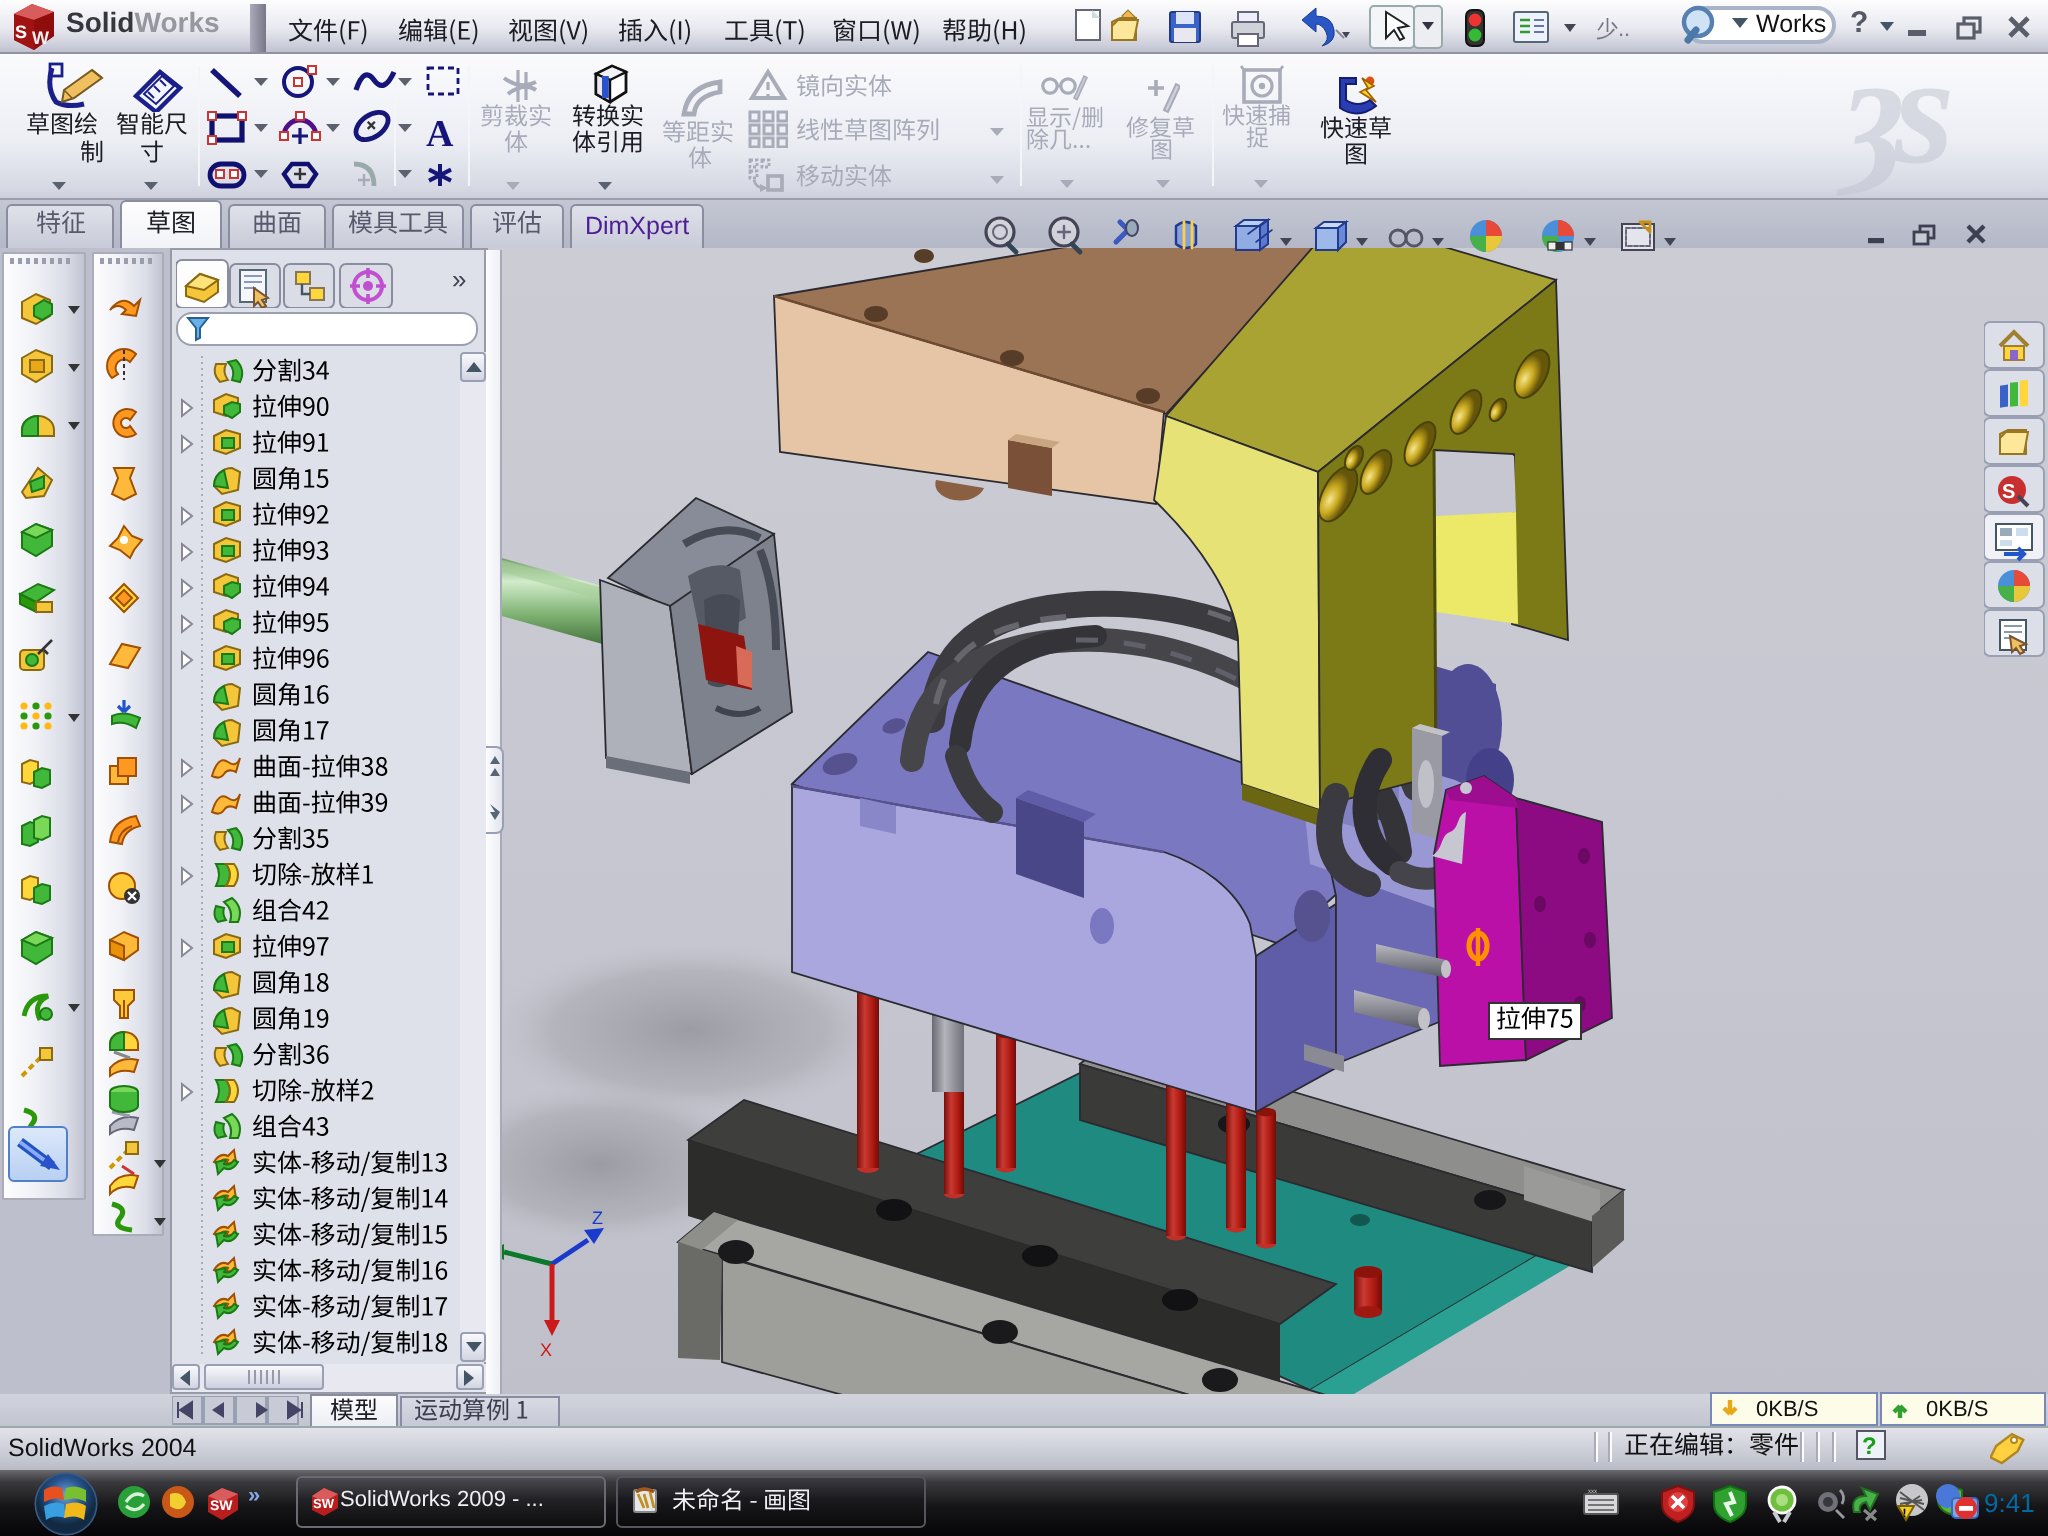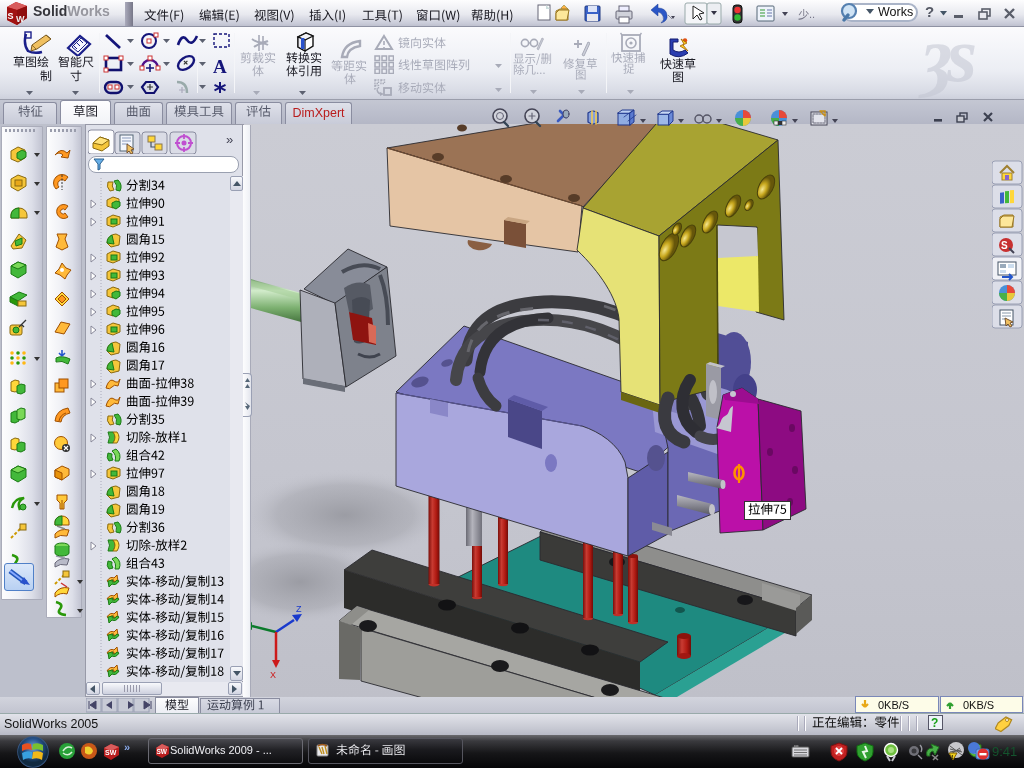--- a/index.html
+++ b/index.html
@@ -405,21 +405,21 @@
     <use href="#g15" transform="translate(12.5 10.8) scale(0.01250 -0.01250)"></use>
     <use href="#g14" transform="translate(25.0 10.8) scale(0.01250 -0.01250)"></use>
     <use href="#g15" transform="translate(37.5 10.8) scale(0.01250 -0.01250)"></use>
   </svg>
 <div class="abs" style="left:235px;top:102px;width:47px;height:22px;background:linear-gradient(#dfe1ea,#c8cbd8);border:1px solid #8a8da0;border-bottom:none;border-radius:3px 3px 0 0"></div>
 <svg style="position:absolute;left:246.0px;top:105.0px;overflow:visible;" width="25.0" height="15.6" fill="#565a6a">
     <use href="#g66" transform="translate(0.0 10.8) scale(0.01250 -0.01250)"></use>
     <use href="#g67" transform="translate(12.5 10.8) scale(0.01250 -0.01250)"></use>
   </svg>
 <div class="abs" style="left:285px;top:102px;width:67px;height:22px;background:linear-gradient(#dfe1ea,#c8cbd8);border:1px solid #8a8da0;border-bottom:none;border-radius:3px 3px 0 0"></div>
-<div class="abs" style="left:285px;top:106px;width:67px;text-align:center;font-size:12.5px;color:#b91c1c">DimXpert</div>
+<div class="abs" style="left:285px;top:106px;width:67px;text-align:center;font-size:12.5px;color:#4c1d95">DimXpert</div>
 <div class="abs" style="left:0;top:124px;width:1024px;height:573px;background:#bdc0cc"></div>
 <div class="abs" style="left:1px;top:126px;width:42px;height:474px;background:linear-gradient(90deg,#fdfdfe,#f0f1f6 40%,#dcdee8 75%,#c2c4d2);border:1px solid #aaacba;border-radius:1px"></div>
 <div class="abs" style="left:5px;top:129px;width:32px;height:3px;background:repeating-linear-gradient(90deg,#9a9dac 0 2px,transparent 2px 4px)"></div>
 <div class="abs" style="left:46px;top:126px;width:36px;height:492px;background:linear-gradient(90deg,#fdfdfe,#f0f1f6 40%,#dcdee8 75%,#c2c4d2);border:1px solid #aaacba;border-radius:1px"></div>
 <div class="abs" style="left:50px;top:129px;width:26px;height:3px;background:repeating-linear-gradient(90deg,#9a9dac 0 2px,transparent 2px 4px)"></div>
 <svg class="abs" style="left:5px;top:0" width="40" height="620" viewBox="0 0 40 620">
     <g transform="translate(4 145)">
       <polygon points="2,6 9,2 16,5 16,13 9,17 2,14" fill="#f5c63a" stroke="#8a6a10"></polygon>
       <polygon points="8,8 13,5 17,7 17,12 12,15 8,13" fill="#42b83a" stroke="#1a7a14"></polygon>
     </g>
@@ -1301,21 +1301,21 @@
 <div class="abs" style="left:940px;top:696px;width:83px;height:17px;background:#fdfce8;border:1px solid #7a88b8"></div>
 <svg class="abs" style="left:860px;top:699px" width="12" height="12">
     <path d="M5 1 v7 M5 8 l-3 -3 M5 8 l3 -3" stroke="#e8a818" stroke-width="2.2"></path>
   </svg>
 <svg class="abs" style="left:945px;top:699px" width="12" height="12">
     <path d="M5 10 v-6 M5 4 l-3 3 M5 4 l3 3" stroke="#30a030" stroke-width="2.2"></path>
   </svg>
 <div class="abs" style="left:878px;top:699px;font-size:11px;color:#111">0KB/S</div>
 <div class="abs" style="left:963px;top:699px;font-size:11px;color:#111">0KB/S</div>
 <div class="abs" style="left:0;top:713px;width:1024px;height:22px;background:linear-gradient(#e2e3ea,#c6c8d2 70%,#b8bac6);border-top:1px solid #9aa"></div>
-<div class="abs" style="left:4px;top:717px;font-size:12.5px;color:#111">SolidWorks 2005</div>
+<div class="abs" style="left:4px;top:717px;font-size:12.5px;color:#111">SolidWorks 2004</div>
 <div class="abs" style="left:797px;top:716px;width:2px;height:15px;background:#fdfdfe;border-left:1px solid #aab"></div>
 <div class="abs" style="left:804px;top:716px;width:2px;height:15px;background:#fdfdfe;border-left:1px solid #aab"></div>
 <div class="abs" style="left:900px;top:716px;width:2px;height:15px;background:#fdfdfe;border-left:1px solid #aab"></div>
 <div class="abs" style="left:908px;top:716px;width:2px;height:15px;background:#fdfdfe;border-left:1px solid #aab"></div>
 <div class="abs" style="left:916px;top:716px;width:2px;height:15px;background:#fdfdfe;border-left:1px solid #aab"></div>
 <svg style="position:absolute;left:812.0px;top:716.0px;overflow:visible;" width="87.5" height="15.6" fill="#111">
     <use href="#g95" transform="translate(0.0 10.8) scale(0.01250 -0.01250)"></use>
     <use href="#g96" transform="translate(12.5 10.8) scale(0.01250 -0.01250)"></use>
     <use href="#g5" transform="translate(25.0 10.8) scale(0.01250 -0.01250)"></use>
     <use href="#g6" transform="translate(37.5 10.8) scale(0.01250 -0.01250)"></use>
@@ -1419,21 +1419,21 @@
       <path d="M7 1 L13 3 V8 Q13 13 7 15 Q1 13 1 8 V3 Z" fill="#58b838" stroke="#287018"></path>
       <path d="M7 4 v8 M3 8 h8" stroke="#e8f8e8" stroke-width="2"></path>
     </g>
 </svg>
 <svg class="abs" style="left:966px;top:741px" width="26" height="22" viewBox="0 0 26 22">
 <circle cx="8" cy="7" r="6" fill="#4a78d8"></circle>
     <rect x="10" y="8" width="13" height="10" rx="2" fill="#78a8e8" stroke="#3a68b8"></rect>
     <circle cx="17" cy="13" r="5.5" fill="#e03030"></circle>
     <rect x="13.5" y="12" width="7" height="2.4" fill="#fff"></rect>
 </svg>
-<div class="abs" style="left:992px;top:744px;font-size:13px;color:#14532d">9:41</div>
+<div class="abs" style="left:992px;top:744px;font-size:13px;color:#0369a1">9:41</div>
 <svg width="0" height="0" style="position:absolute">
     <defs>
       <path id="g0" d="M423 823C453 774 485 707 497 666L580 693C566 734 531 799 501 847ZM50 664V590H206C265 438 344 307 447 200C337 108 202 40 36 -7C51 -25 75 -60 83 -78C250 -24 389 48 502 146C615 46 751 -28 915 -73C928 -52 950 -20 967 -4C807 36 671 107 560 201C661 304 738 432 796 590H954V664ZM504 253C410 348 336 462 284 590H711C661 455 592 344 504 253Z"></path>
       <path id="g1" d="M317 341V268H604V-80H679V268H953V341H679V562H909V635H679V828H604V635H470C483 680 494 728 504 775L432 790C409 659 367 530 309 447C327 438 359 420 373 409C400 451 425 504 446 562H604V341ZM268 836C214 685 126 535 32 437C45 420 67 381 75 363C107 397 137 437 167 480V-78H239V597C277 667 311 741 339 815Z"></path>
       <path id="g2" d="M239 -196 295 -171C209 -29 168 141 168 311C168 480 209 649 295 792L239 818C147 668 92 507 92 311C92 114 147 -47 239 -196Z"></path>
       <path id="g3" d="M101 0H193V329H473V407H193V655H523V733H101Z"></path>
       <path id="g4" d="M99 -196C191 -47 246 114 246 311C246 507 191 668 99 818L42 792C128 649 171 480 171 311C171 141 128 -29 42 -171Z"></path>
       <path id="g5" d="M40 54 58 -15C140 18 245 61 346 103L332 163C223 121 114 79 40 54ZM61 423C75 430 98 435 205 450C167 386 132 335 116 316C87 278 66 252 45 248C53 230 64 196 68 182C87 194 118 204 339 255C336 271 333 298 334 317L167 282C238 374 307 486 364 597L303 632C286 593 265 554 245 517L133 505C190 593 246 706 287 815L215 840C179 719 112 587 91 554C71 520 55 496 38 491C46 473 57 438 61 423ZM624 350V202H541V350ZM675 350H746V202H675ZM481 412V-72H541V143H624V-47H675V143H746V-46H797V143H871V-7C871 -14 868 -16 861 -17C854 -17 836 -17 814 -16C822 -32 829 -56 831 -73C867 -73 890 -71 908 -62C926 -52 930 -35 930 -8V413L871 412ZM797 350H871V202H797ZM605 826C621 798 637 762 648 732H414V515C414 361 405 139 314 -21C329 -28 360 -50 372 -63C465 99 482 335 483 498H920V732H729C717 765 697 811 675 846ZM483 668H850V561H483Z"></path>
       <path id="g6" d="M551 751H819V650H551ZM482 808V594H892V808ZM81 332C89 340 119 346 153 346H244V202L40 167L56 94L244 132V-76H313V146L427 169L423 234L313 214V346H405V414H313V568H244V414H148C176 483 204 565 228 650H412V722H247C255 756 263 791 269 825L196 840C191 801 183 761 174 722H47V650H157C136 570 115 504 105 479C88 435 75 403 58 398C66 380 77 346 81 332ZM815 472V386H560V472ZM400 76 412 8 815 40V-80H885V46L959 52L960 115L885 110V472H953V535H423V472H491V82ZM815 329V242H560V329ZM815 185V105L560 86V185Z"></path>
       <path id="g7" d="M101 0H534V79H193V346H471V425H193V655H523V733H101Z"></path>

